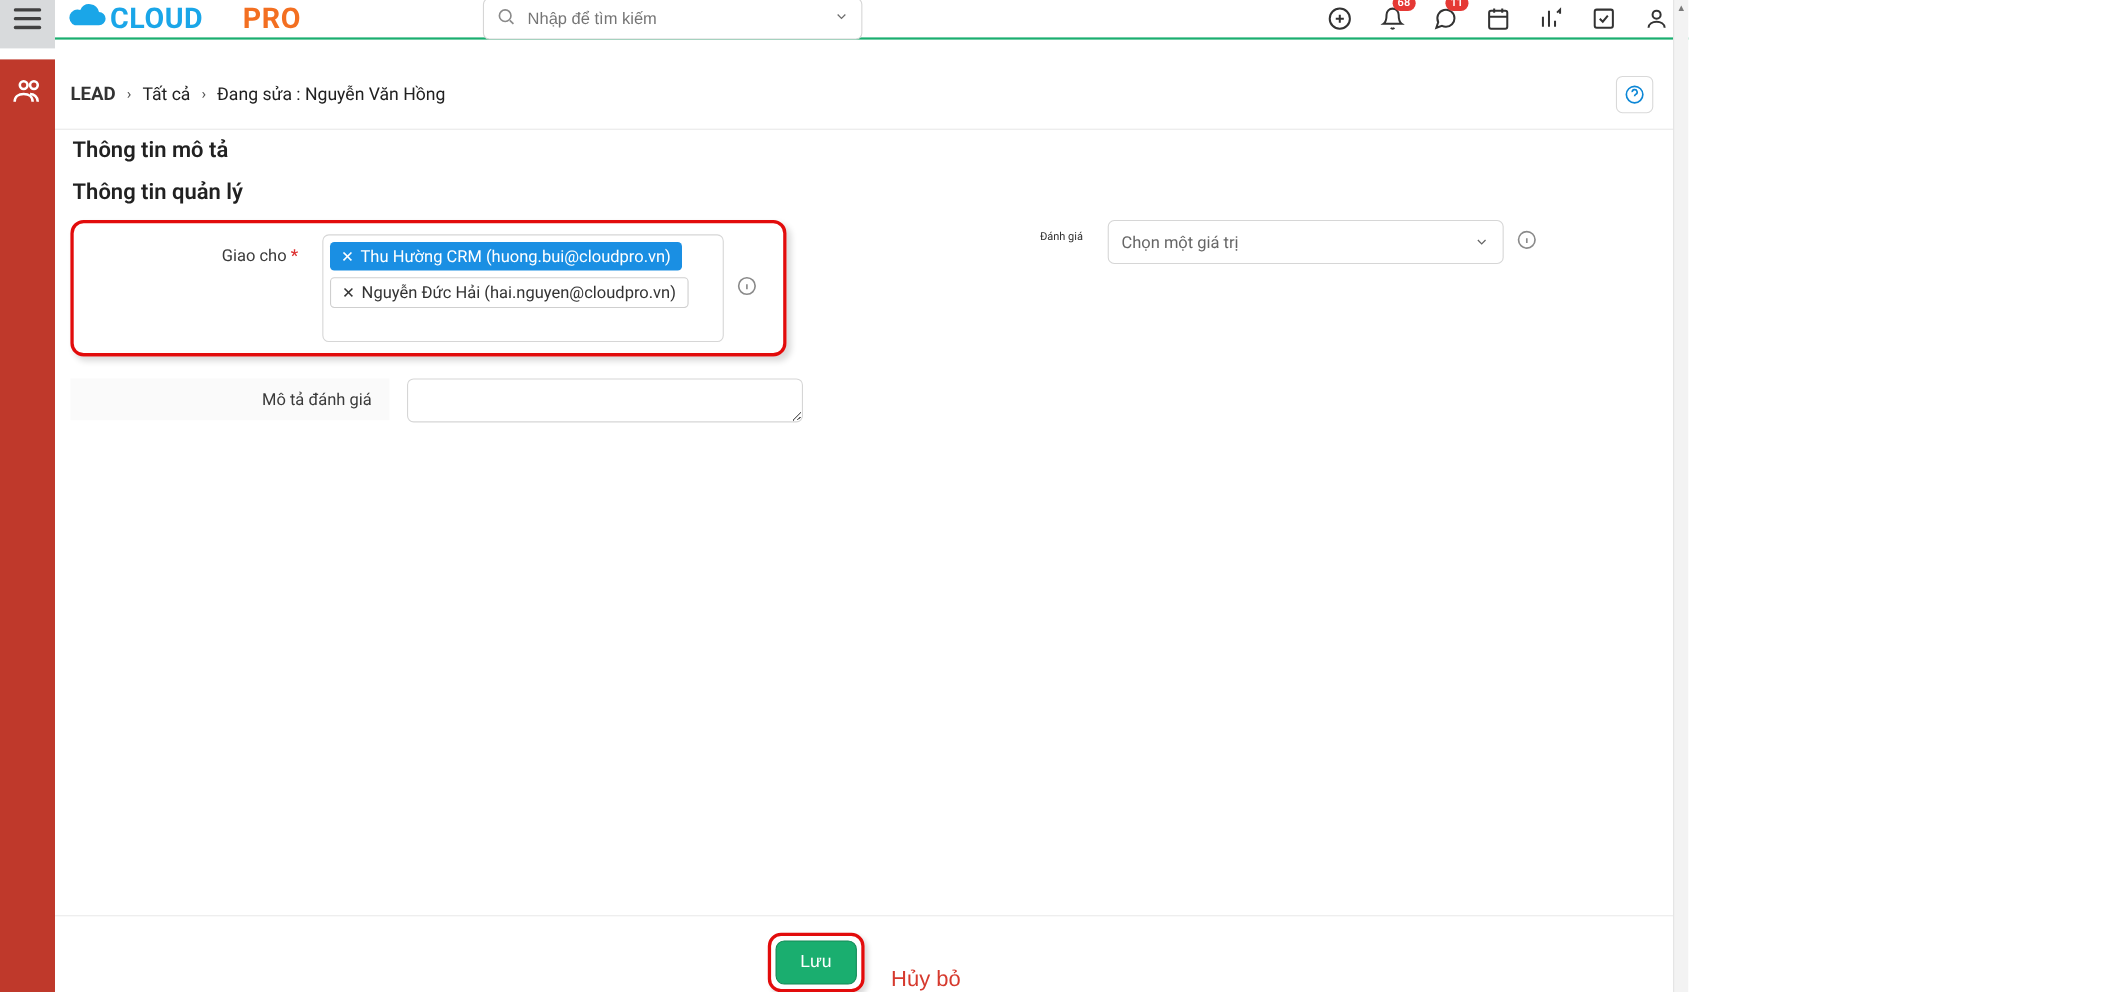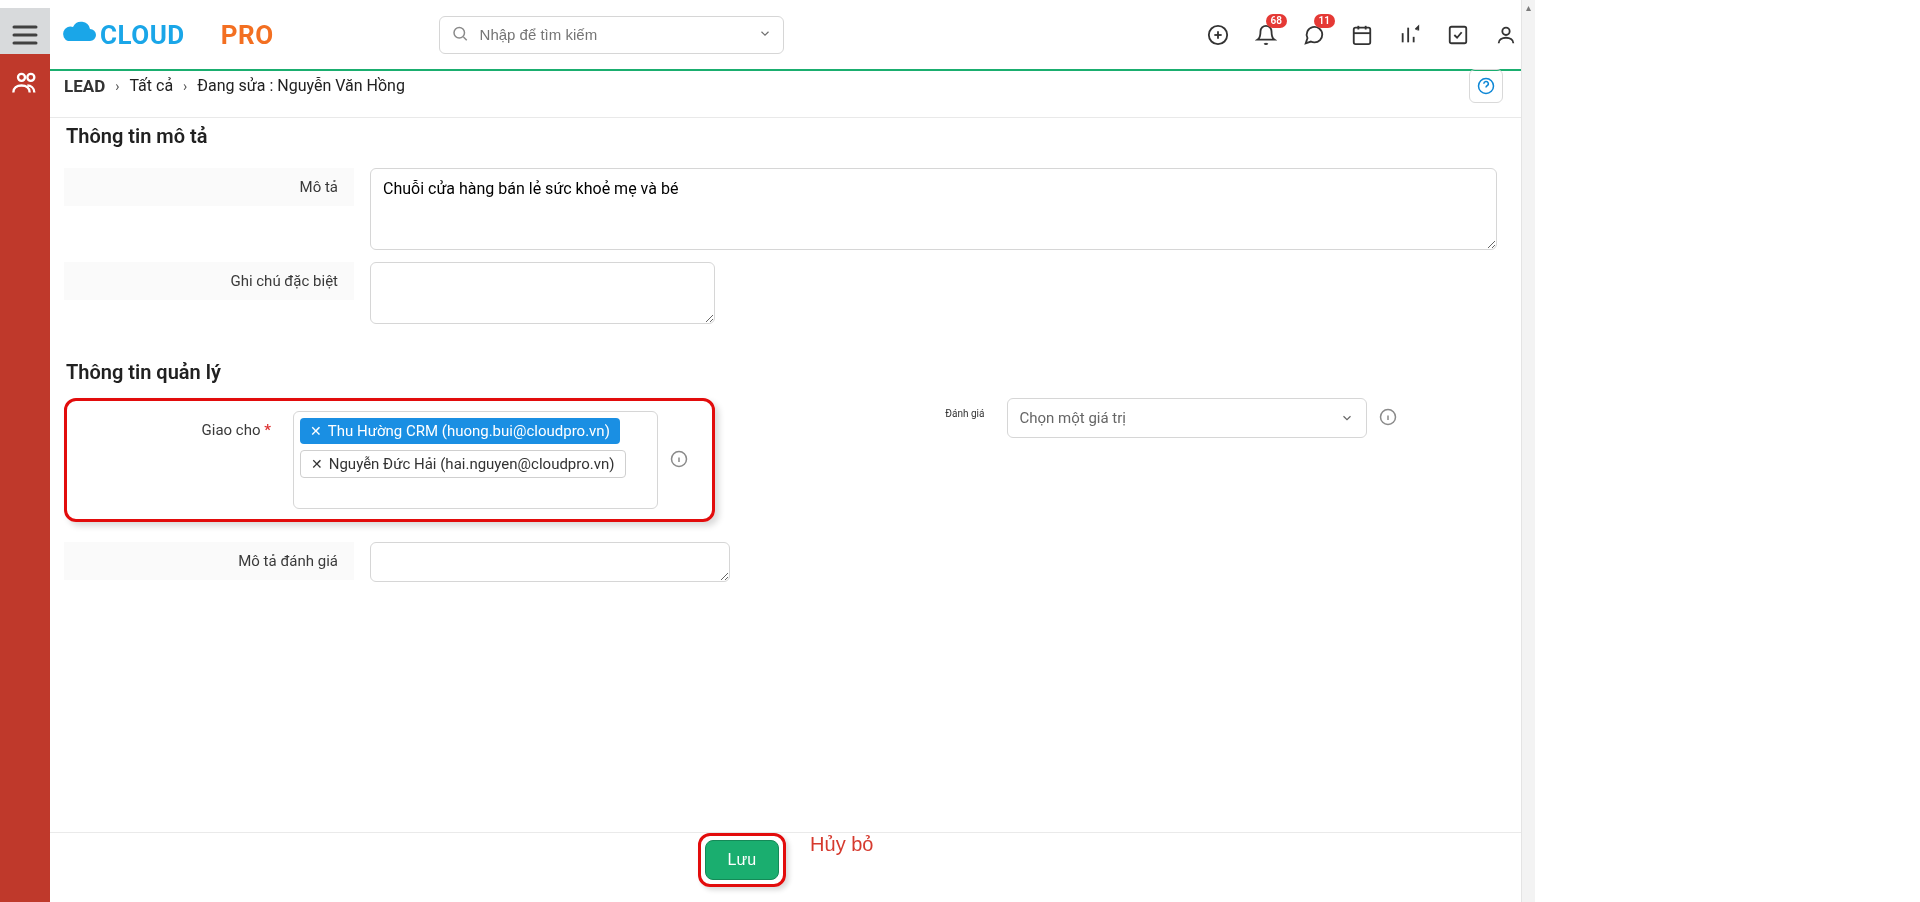--- a/index.html
+++ b/index.html
@@ -10,21 +10,21 @@
     font-size: 14px;
     width: 1535px;
     height: 902px;
     overflow: hidden;
     position: relative;
   }
   
   .topbar {
     display: flex;
     align-items: center;
-    height: 71px;
+    height: 36px;
     padding: 0 10px 0 0;
     border-bottom: 2px solid #1aae6f;
     background: #fff;
   }
   .hamburger {
     width: 50px;
     height: 54px;
     background: #d8dadc;
     display: flex;
     align-items: center;
@@ -256,21 +256,21 @@
     font-size: 10px;
   }
   
   .savebar {
     position: absolute;
     left: 0; right: 0; bottom: 0;
     height: 70px;
     border-top: 1px solid #eaeaea;
     background: #fff;
     display: flex;
-    align-items: flex-start;
+    align-items: flex-end;
     justify-content: center;
     gap: 24px;
   }
   .btn-save {
     background: #1aae6f;
     color: #fff;
     border: 1px solid #148a57;
     border-radius: 8px;
     font-size: 16px;
     padding: 10px 22px;
@@ -414,34 +414,20 @@
           <circle cx="12" cy="12" r="10"></circle>
           <path d="M9.1 9a3 3 0 1 1 4.3 2.7c-.9.5-1.4 1-1.4 2.3"></path>
           <line x1="12" y1="17" x2="12" y2="17.01"></line>
         </svg>
     </span>
   </div>
 
   <div class="scrollarea">
 
     <div class="section-title">Thông tin mô tả</div>
-    <div class="panel">
-      <div class="form-row">
-        <div class="label-col">Mô tả</div>
-        <div class="field-col">
-          <textarea class="big" style="">Chuỗi cửa hàng bán lẻ sức khoẻ mẹ và bé</textarea>
-        </div>
-      </div>
-      <div class="form-row">
-        <div class="label-col">Ghi chú đặc biệt</div>
-        <div class="field-col">
-          <textarea class="small" style=""></textarea>
-        </div>
-      </div>
-    </div>
 
     <div class="section-title">Thông tin quản lý</div>
     <div class="panel">
       <div class="two-col-row">
 
         <div class="half">
           <div class="annot-box">
             <div class="label-col label-req" style="background:transparent;width:220px;min-width:220px;">Giao cho</div>
             <div class="field-col" style="padding-left:6px;">
               <div class="tags-input">

